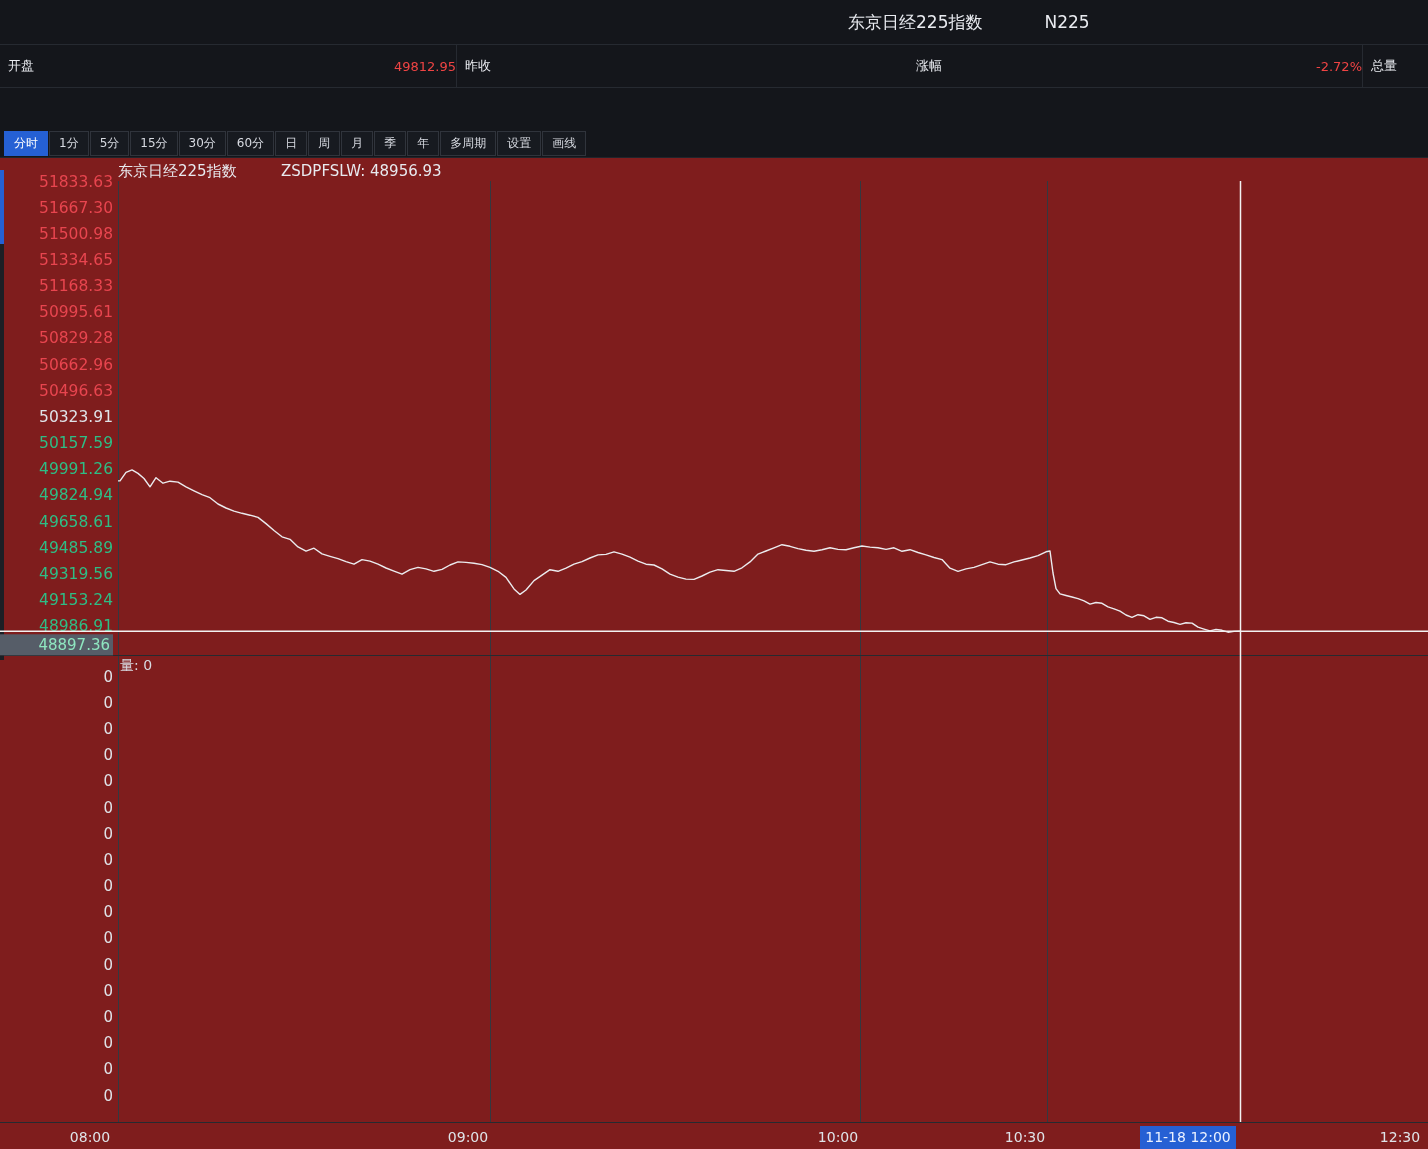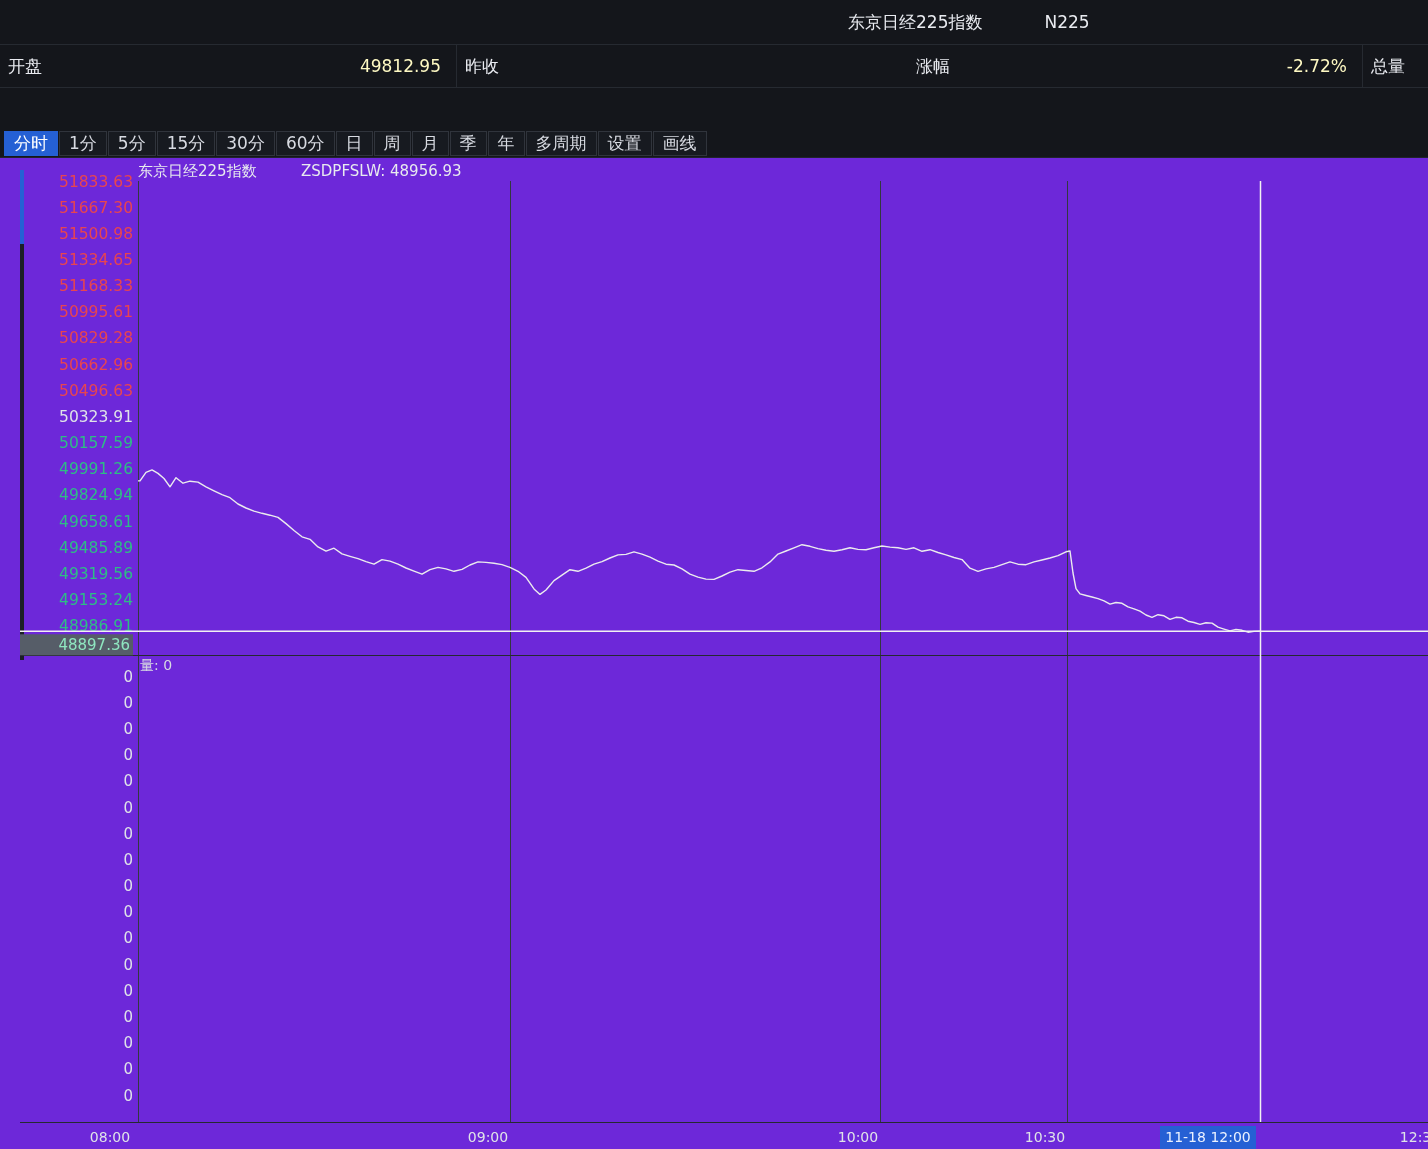--- a/index.html
+++ b/index.html
@@ -14,36 +14,36 @@
     height:44px; display:flex; align-items:center; gap:62px;
     padding-left:848px; font-size:17px; color:#e9ebf0;
   }
   .quote-grid {
     display:grid; grid-template-columns:457px 451px 455px 1fr;
     border-bottom:1px solid #262a31;
   }
   .qcell {
     height:43px; display:flex; align-items:center; justify-content:space-between;
     border-top:1px solid #262a31; border-right:1px solid #262a31;
-    padding:0 15px 0 8px; font-size:17px;
+    padding:0 0 0 8px; font-size:13px;
   }
   .qcell.c3 { border-right:none; justify-content:flex-start; }
   .qlabel { color:#e9ebf0; }
-  .qvalue.down { color:#fef9c3; }
+  .qvalue.down { color:#ef4444; }
   .tabbar {
     height:28px; background:#14161b; display:flex; align-items:stretch;
     border-bottom:1px solid #21242b; padding-left:4px;
   }
   .tab {
     display:flex; align-items:center; padding:0 9px; margin:1px 1px 1px 0;
     border:1px solid #30343c; background:#171a20; color:#d8dbe2;
-    font-size:17px; cursor:pointer; white-space:nowrap;
+    font-size:12px; cursor:pointer; white-space:nowrap;
   }
   .tab.active { background:#2560d4; border-color:#2560d4; color:#ffffff; }
-  .chart-area { position:relative; height:991px; background:#6d28d9;padding-left:20px; }
+  .chart-area { position:relative; height:991px; background:#7f1d1d; }
   .chart-area svg { display:block; }
   svg text { font-family:"DejaVu Sans","Liberation Sans",sans-serif; }
 </style>
 </head>
 <body>
 
 <div class="header">
   <div class="title-row">
     <span>东京日经225指数</span>
     <span>N225</span>

